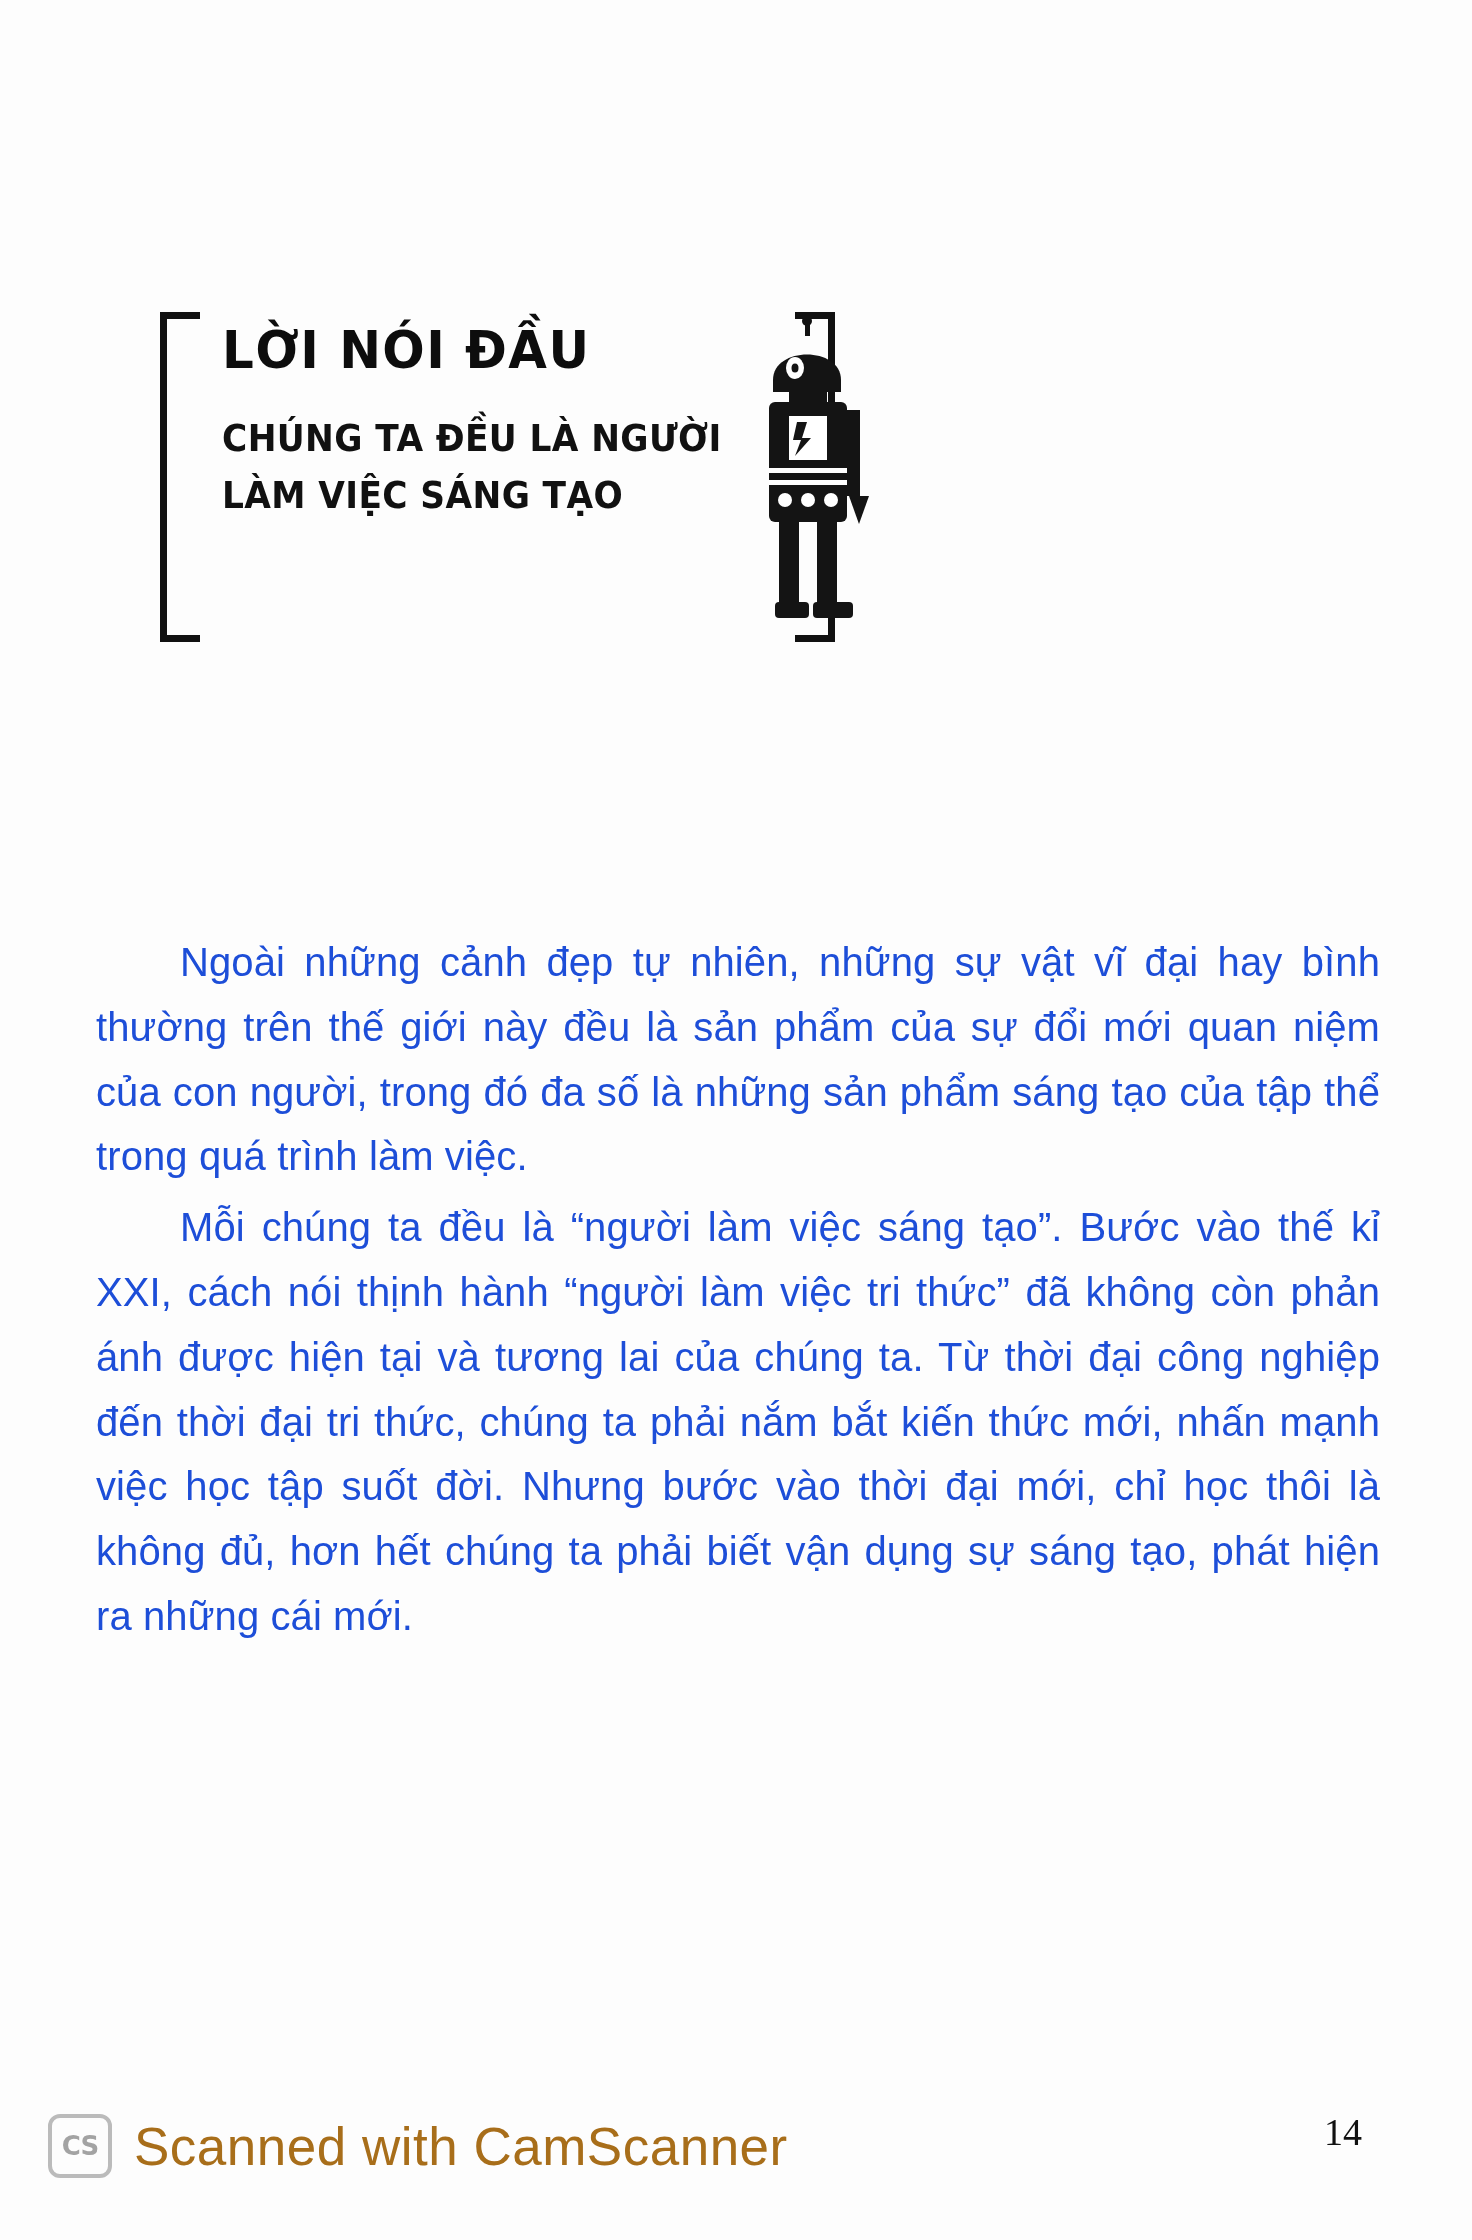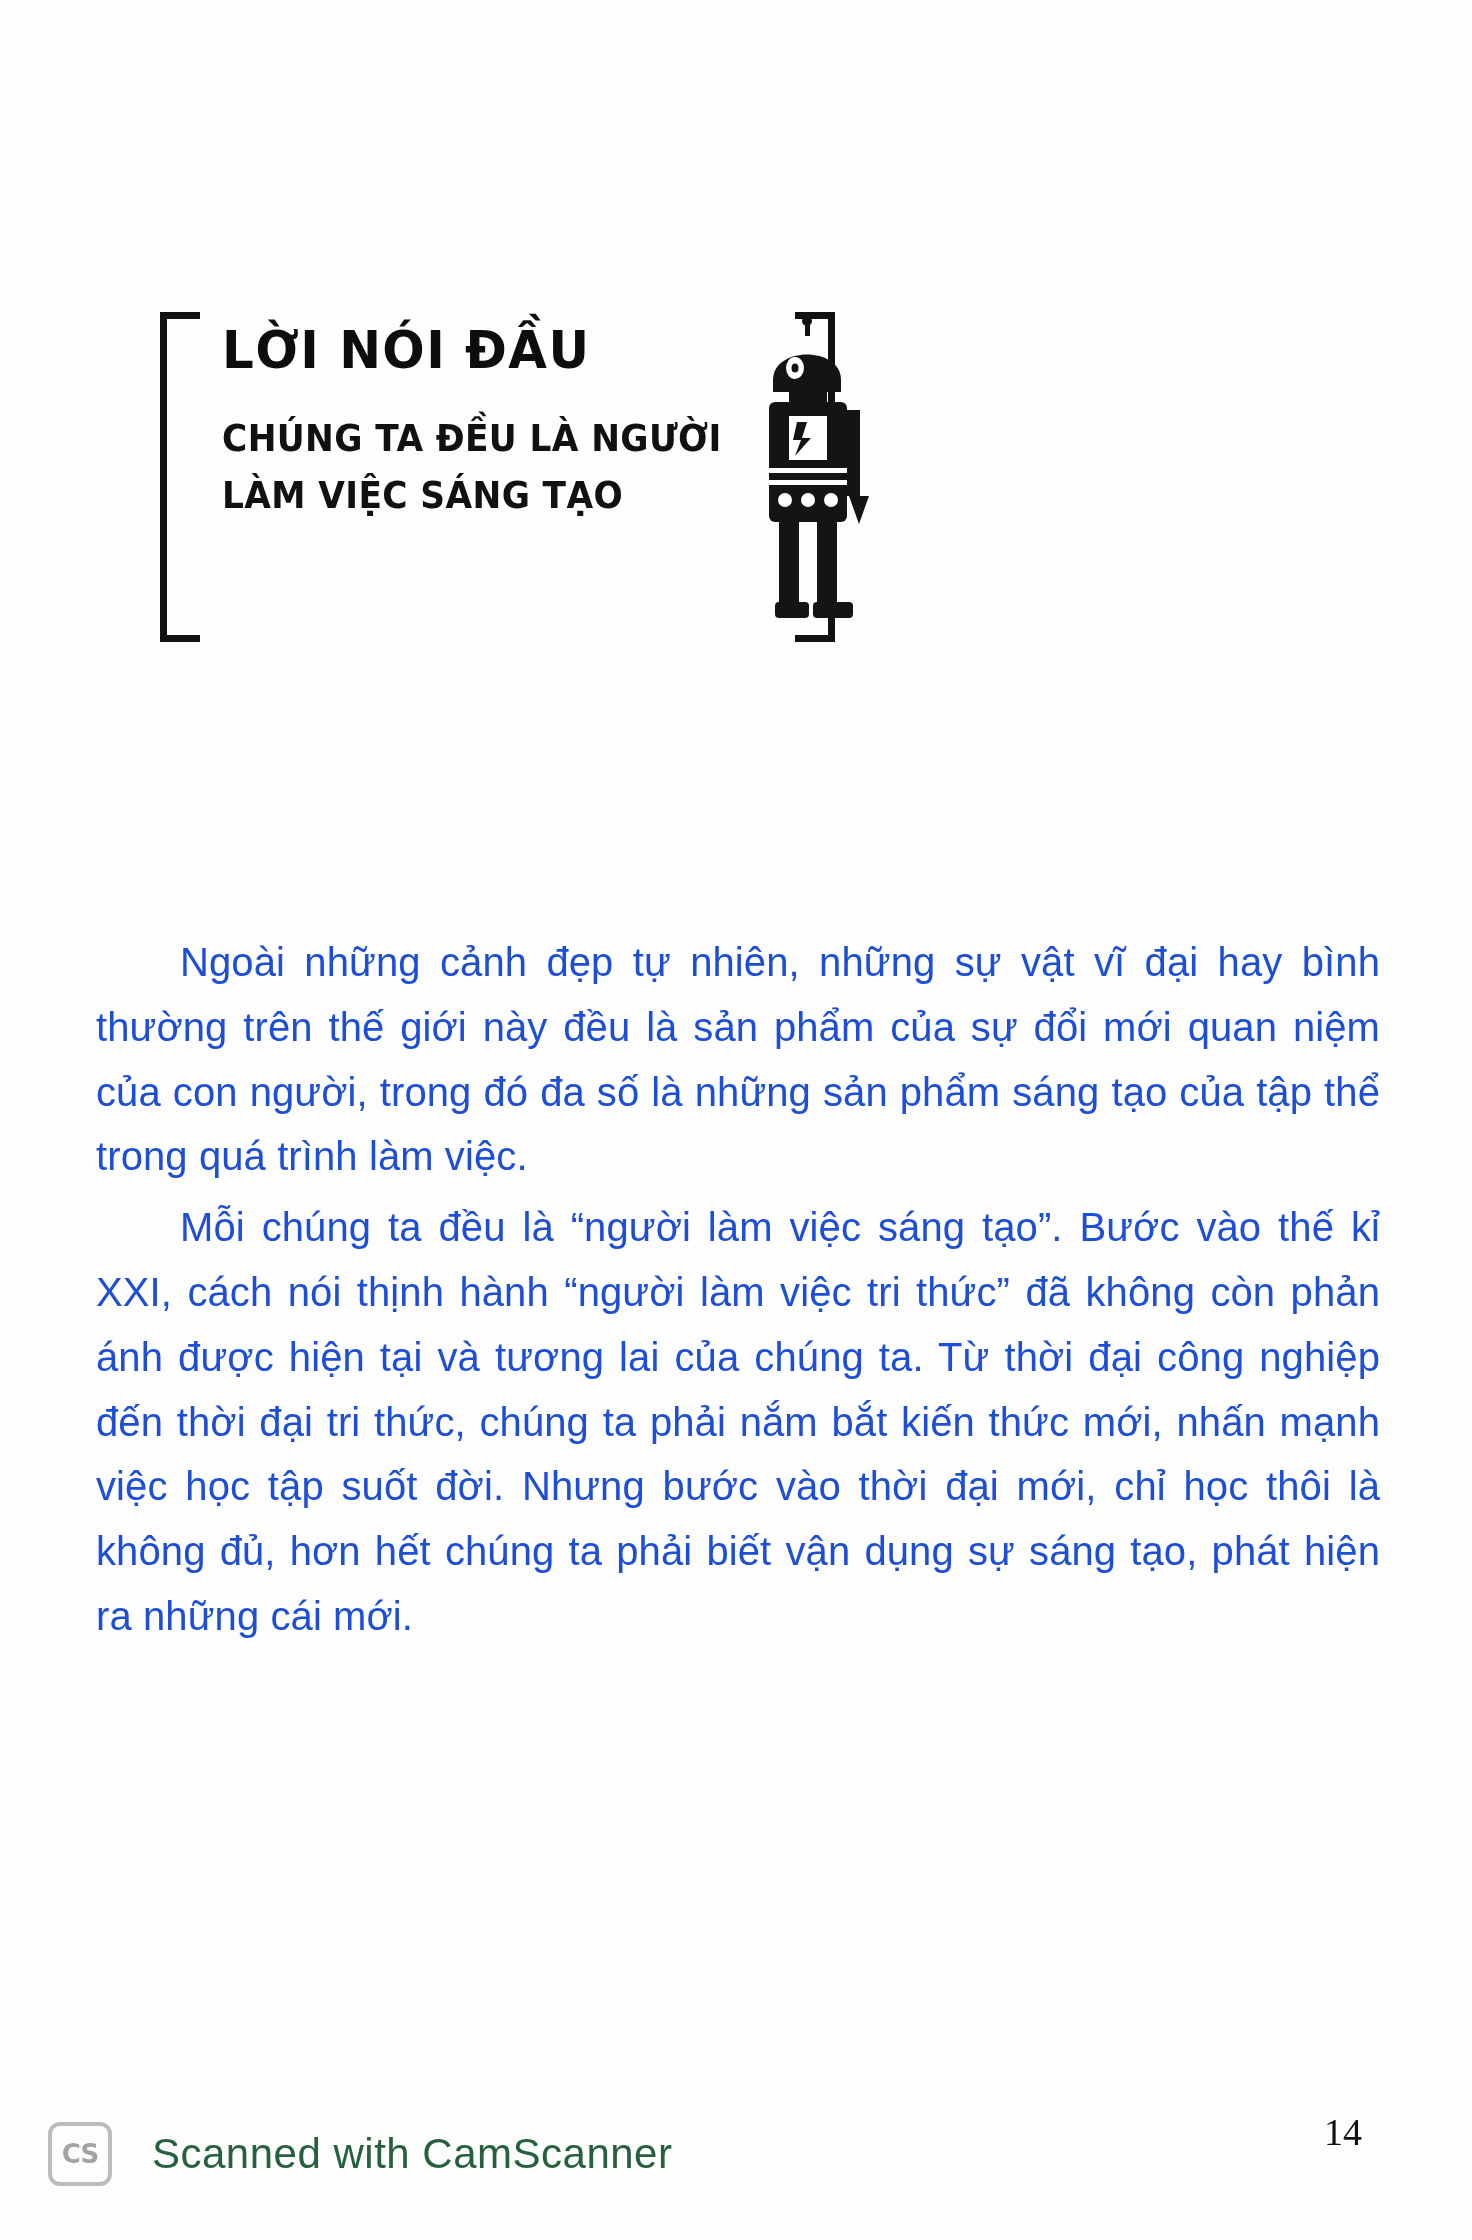--- a/index.html
+++ b/index.html
@@ -130,44 +130,44 @@
     right: 110px;
     bottom: 86px;
     font-family: "Liberation Serif", serif;
     font-size: 38px;
     color: #111;
   }
 
   .watermark {
     position: absolute;
     left: 48px;
-    bottom: 54px;
+    bottom: 62px;
     display: flex;
     align-items: center;
-    gap: 40px;
+    gap: 22px;
     opacity: 0.92;
   }
   .cs-badge {
     width: 56px;
     height: 56px;
     border: 4px solid #b6b6b6;
     border-radius: 12px;
     display: flex;
     align-items: center;
     justify-content: center;
     font-family: "DejaVu Sans", sans-serif;
     font-weight: 700;
     font-size: 26px;
     color: #9c9c9c;
     letter-spacing: -1px;
   }
   .cs-text {
     font-family: "Liberation Sans", sans-serif;
-    font-size: 42px;
-    color: #14532d;
+    font-size: 53px;
+    color: #a16207;
     letter-spacing: 0.5px;
   }
 </style>
 </head>
 <body>
 
 <div class="page">
 
   <div class="header">
 

